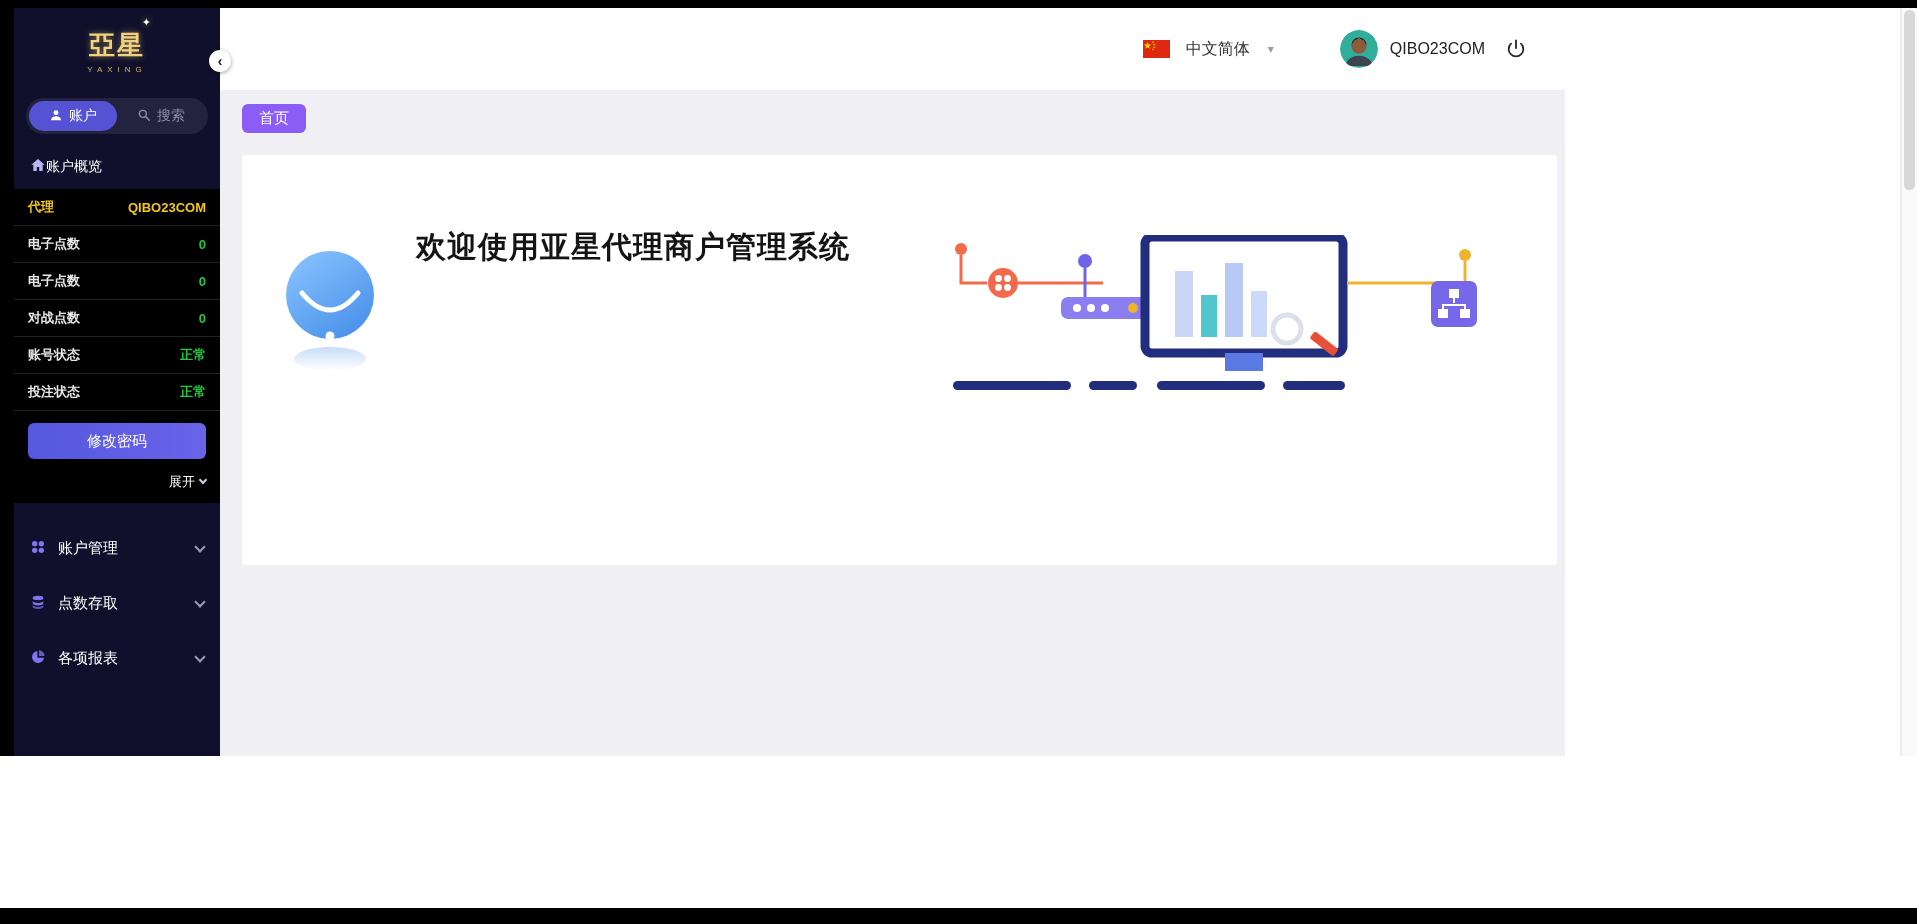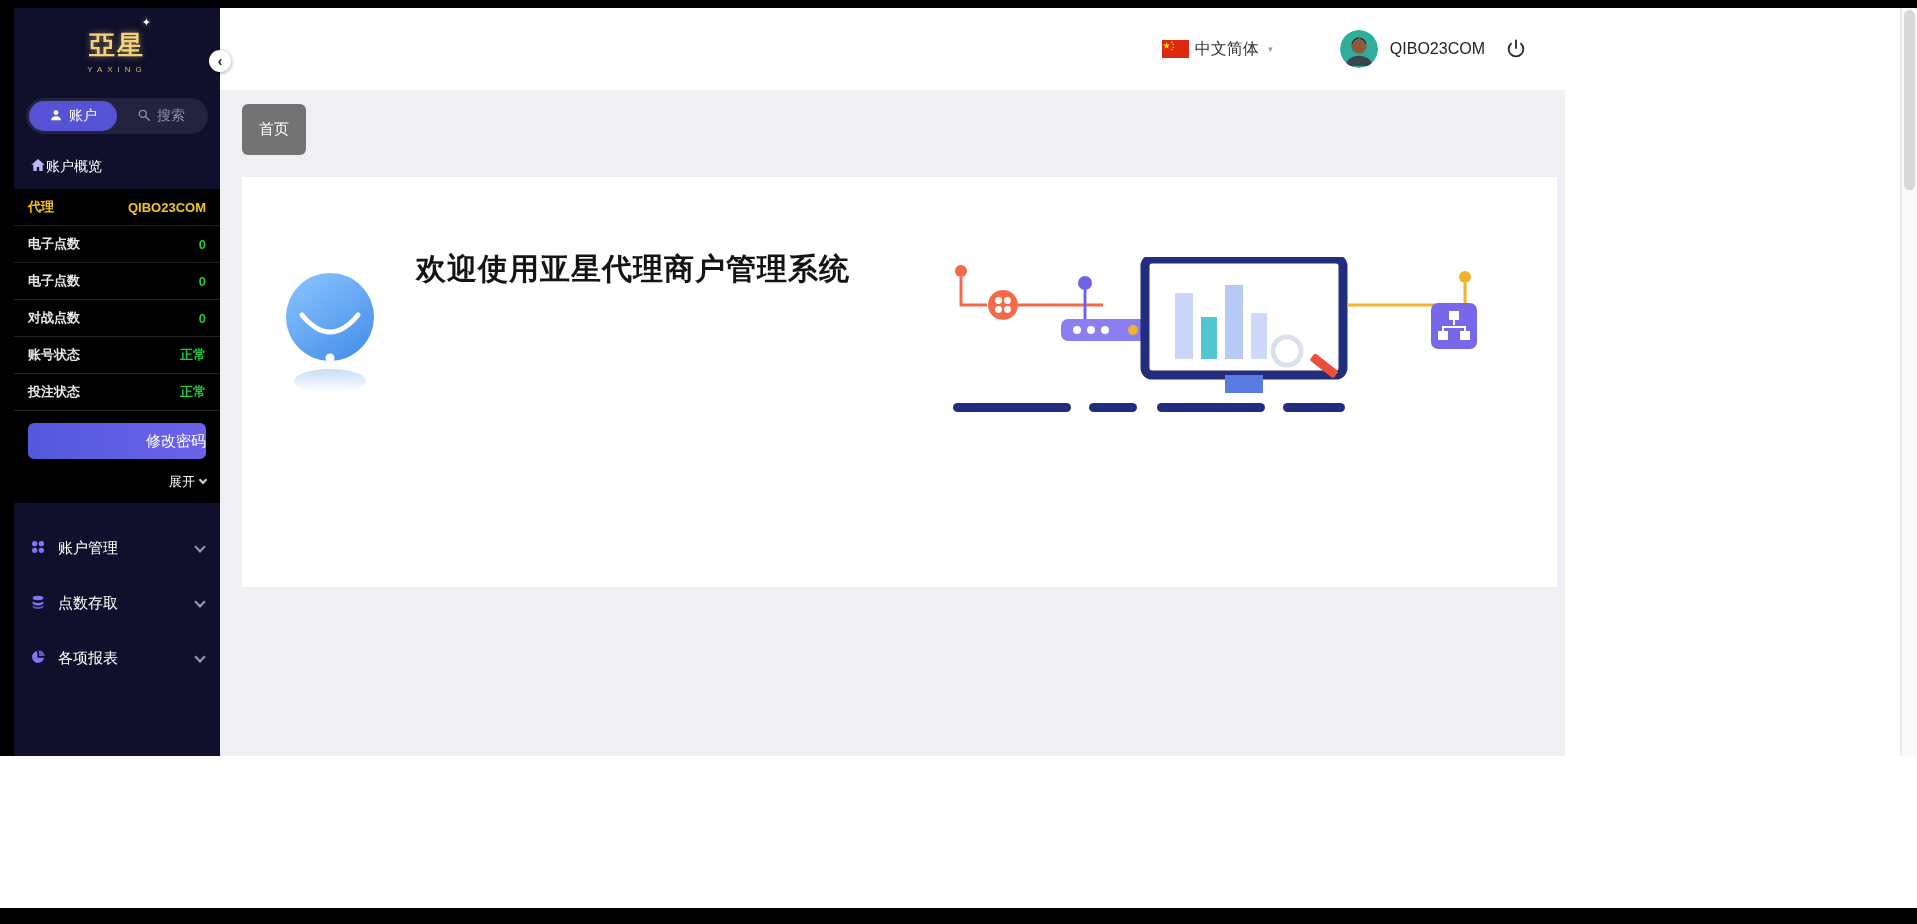--- a/index.html
+++ b/index.html
@@ -31,42 +31,42 @@
 
   .overview-row { display:flex; align-items:center; padding:13px 16px; font-size:14px; color:#fff; cursor:pointer; }
 
   .acct-panel { background:#000; }
   .acct-row { display:flex; justify-content:space-between; align-items:center; height:37px; padding:1px 14px; border-bottom:1px solid #232323; font-size:13px; }
   .acct-label { color:#e8e8e8; font-weight:bold; }
   .acct-value { color:#22c93e; font-weight:bold; }
   .acct-row.agent .acct-label, .acct-row.agent .acct-value { color:#f5c518; }
 
   .pw-btn { margin:12px 14px 8px; height:36px; border-radius:6px; background:linear-gradient(90deg,#5458dd,#6a63ea);
-    color:#fff; font-size:15px; display:flex; align-items:center; justify-content:flex-end; cursor:pointer; }
+    color:#fff; font-size:15px; display:flex; align-items:center; justify-content:center; cursor:pointer; }
   .expand-row { display:flex; justify-content:flex-end; align-items:center; gap:5px; padding:6px 14px 12px; font-size:13px; color:#fff; cursor:pointer; }
 
   .menu { margin-top:18px; }
   .menu-item { display:flex; align-items:center; gap:12px; padding:18px 16px; font-size:15px; color:#fff; cursor:pointer; }
   .menu-item .spacer { flex:1; }
 
   .chev { width:8px; height:8px; border-right:2px solid #9a9ab8; border-bottom:2px solid #9a9ab8; transform:rotate(45deg); margin-top:-4px; }
   .chev.small { width:6px; height:6px; border-color:#cfcfe2; }
 
   
   .main { width:1345px; display:flex; flex-direction:column; flex-shrink:0; }
   .topbar { height:82px; background:#fff; display:flex; align-items:center; justify-content:flex-end; padding-right:36px; }
-  .lang { display:flex; align-items:center; gap:6px; font-size:16px; color:#333; cursor:pointer; margin-right:66px;font-family:Liberation Mono, monospace; }
+  .lang { display:flex; align-items:center; gap:16px; font-size:16px; color:#333; cursor:pointer; margin-right:66px; }
   .flag { width:27px; height:18px; display:inline-flex; }
   .caret { color:#9a9aa8; font-size:12px; margin-left:2px; }
   .user { display:flex; align-items:center; gap:12px; font-size:16px; color:#222; cursor:pointer; margin-right:18px; }
   .avatar { width:38px; height:38px; border-radius:50%; overflow:hidden; display:inline-flex; }
   .power { width:26px; height:26px; display:flex; align-items:center; justify-content:center; cursor:pointer; }
 
   .content { flex:1; background:#f0f0f4; padding:14px 8px 0 22px; }
-  .home-tab { display:inline-flex; align-items:center; background:#737373; color:#fff; font-size:15px; padding:16px 17px; border-radius:6px; cursor:pointer; }
+  .home-tab { display:inline-flex; align-items:center; background:#8b5cf6; color:#fff; font-size:15px; padding:5px 17px; border-radius:6px; cursor:pointer; }
   .card { margin-top:22px; margin-right:0; background:#fff; height:410px; display:flex; align-items:flex-start; padding:72px 64px 0 34px; }
   .mascot { margin-top:16px; flex-shrink:0; }
   .welcome-title { font-size:30px; font-weight:600; color:#141414; margin-left:28px; letter-spacing:1px; }
   .illustration { margin-left:auto; margin-top:8px; flex-shrink:0; }
 
   .right-filler { flex:1; background:#fff; border-right:1px solid #ededed; }
   .scrollbar { width:16px; background:#fafafa; border-left:1px solid #e8e8e8; position:relative; }
   .scrollbar .thumb { position:absolute; top:2px; left:2px; width:11px; height:180px; border-radius:6px; background:#d8d8d8; }
 </style>
 </head>

